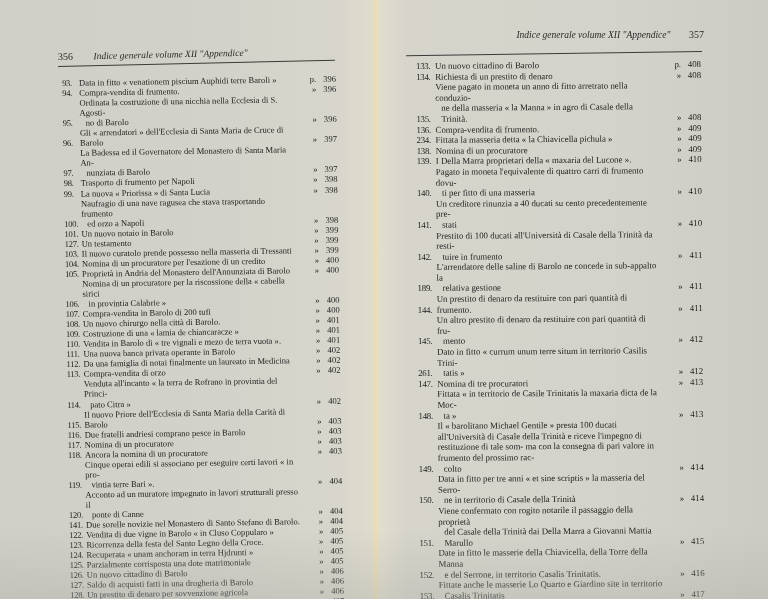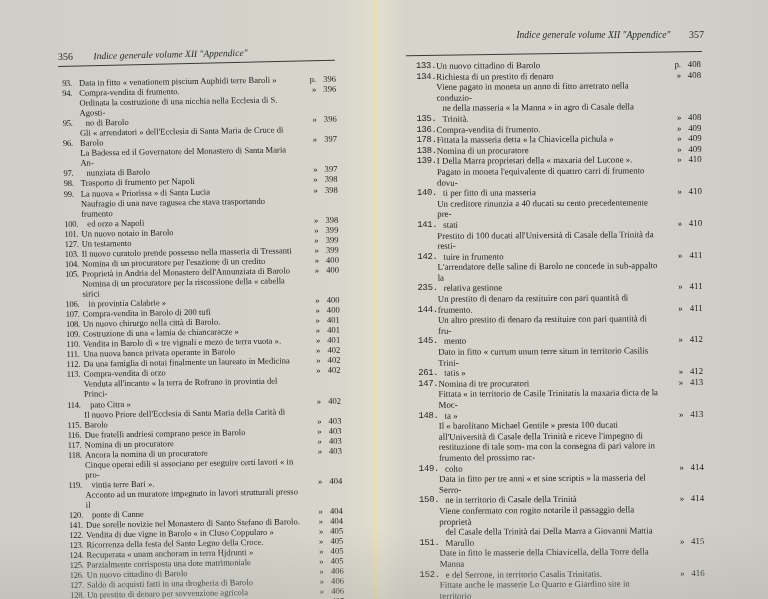--- a/index.html
+++ b/index.html
@@ -115,21 +115,21 @@
     .entry {
       position: relative;
       display: flex;
       align-items: flex-end;
     }
     .entry .num {
       flex: 0 0 auto;
       min-width: 17px;
       letter-spacing: -0.3px;
     }
-    .right .entry .num { min-width: 19px; font-family: Liberation Mono, monospace; }
+    .right .entry .num { min-width: 19px; }
     .entry .text {
       flex: 1 1 auto;
       padding-right: 42px;
       position: relative;
     }
     .entry .text .line2 {
       display: block;
       padding-left: 6px;
     }
     .entry .text::after {
@@ -543,21 +543,21 @@
         <div class="entry">
     <span class="num">136.</span>
     <span class="text">
       <span class="main-line">Compra-vendita di frumento.</span>
       
     </span>
     <span class="mark">»</span>
     <span class="page-no">409</span>
   </div>
         <div class="entry">
-    <span class="num">178.</span>
+    <span class="num">234.</span>
     <span class="text">
       <span class="main-line">Fittata la masseria detta « la Chiavicella pichula »</span>
       
     </span>
     <span class="mark">»</span>
     <span class="page-no">409</span>
   </div>
         <div class="entry">
     <span class="num">138.</span>
     <span class="text">
@@ -597,21 +597,21 @@
         <div class="entry">
     <span class="num">142.</span>
     <span class="text">
       <span class="main-line">Prestito di 100 ducati all'Università di Casale della Trinità da resti-</span>
       <span class="line2">tuire in frumento</span>
     </span>
     <span class="mark">»</span>
     <span class="page-no">411</span>
   </div>
         <div class="entry">
-    <span class="num">235.</span>
+    <span class="num">189.</span>
     <span class="text">
       <span class="main-line">L'arrendatore delle saline di Barolo ne concede in sub-appalto la</span>
       <span class="line2">relativa gestione</span>
     </span>
     <span class="mark">»</span>
     <span class="page-no">411</span>
   </div>
         <div class="entry">
     <span class="num">144.</span>
     <span class="text">

